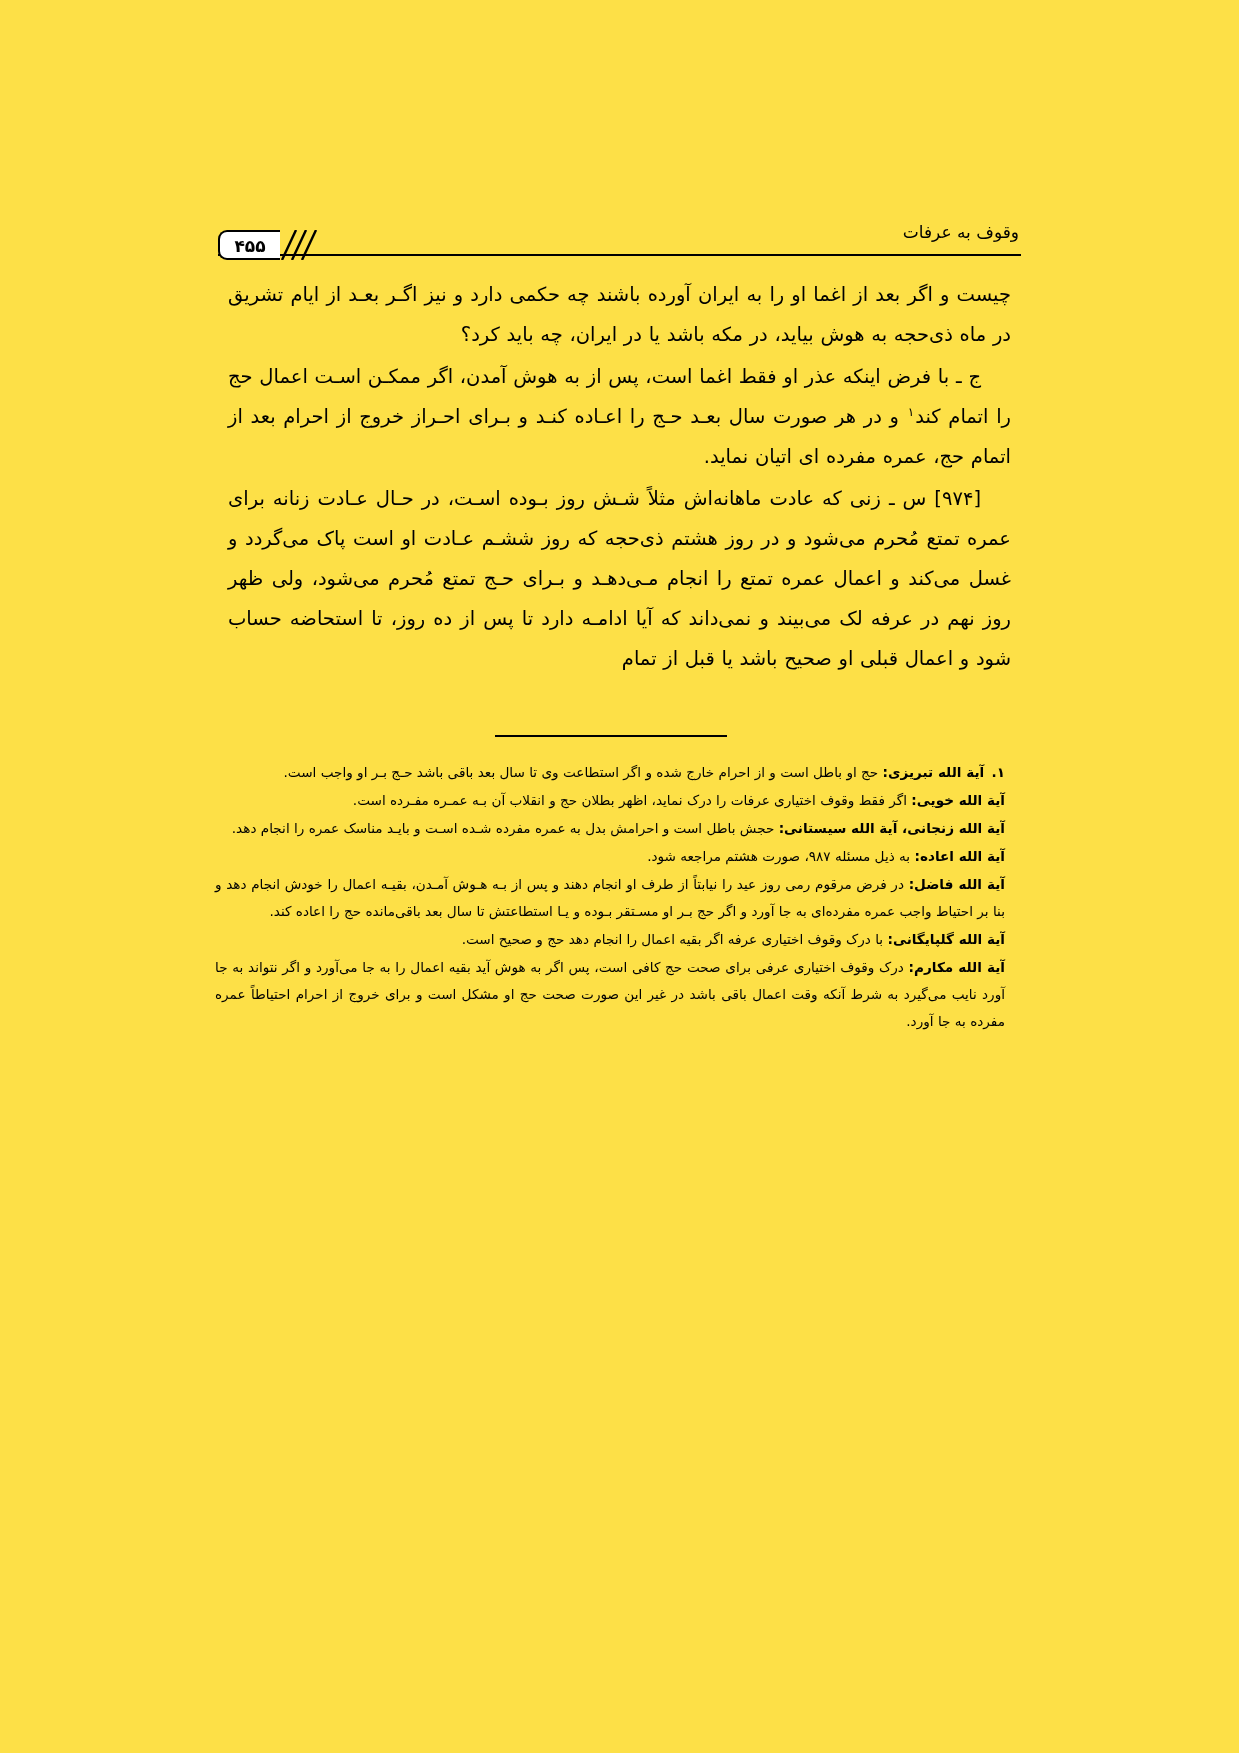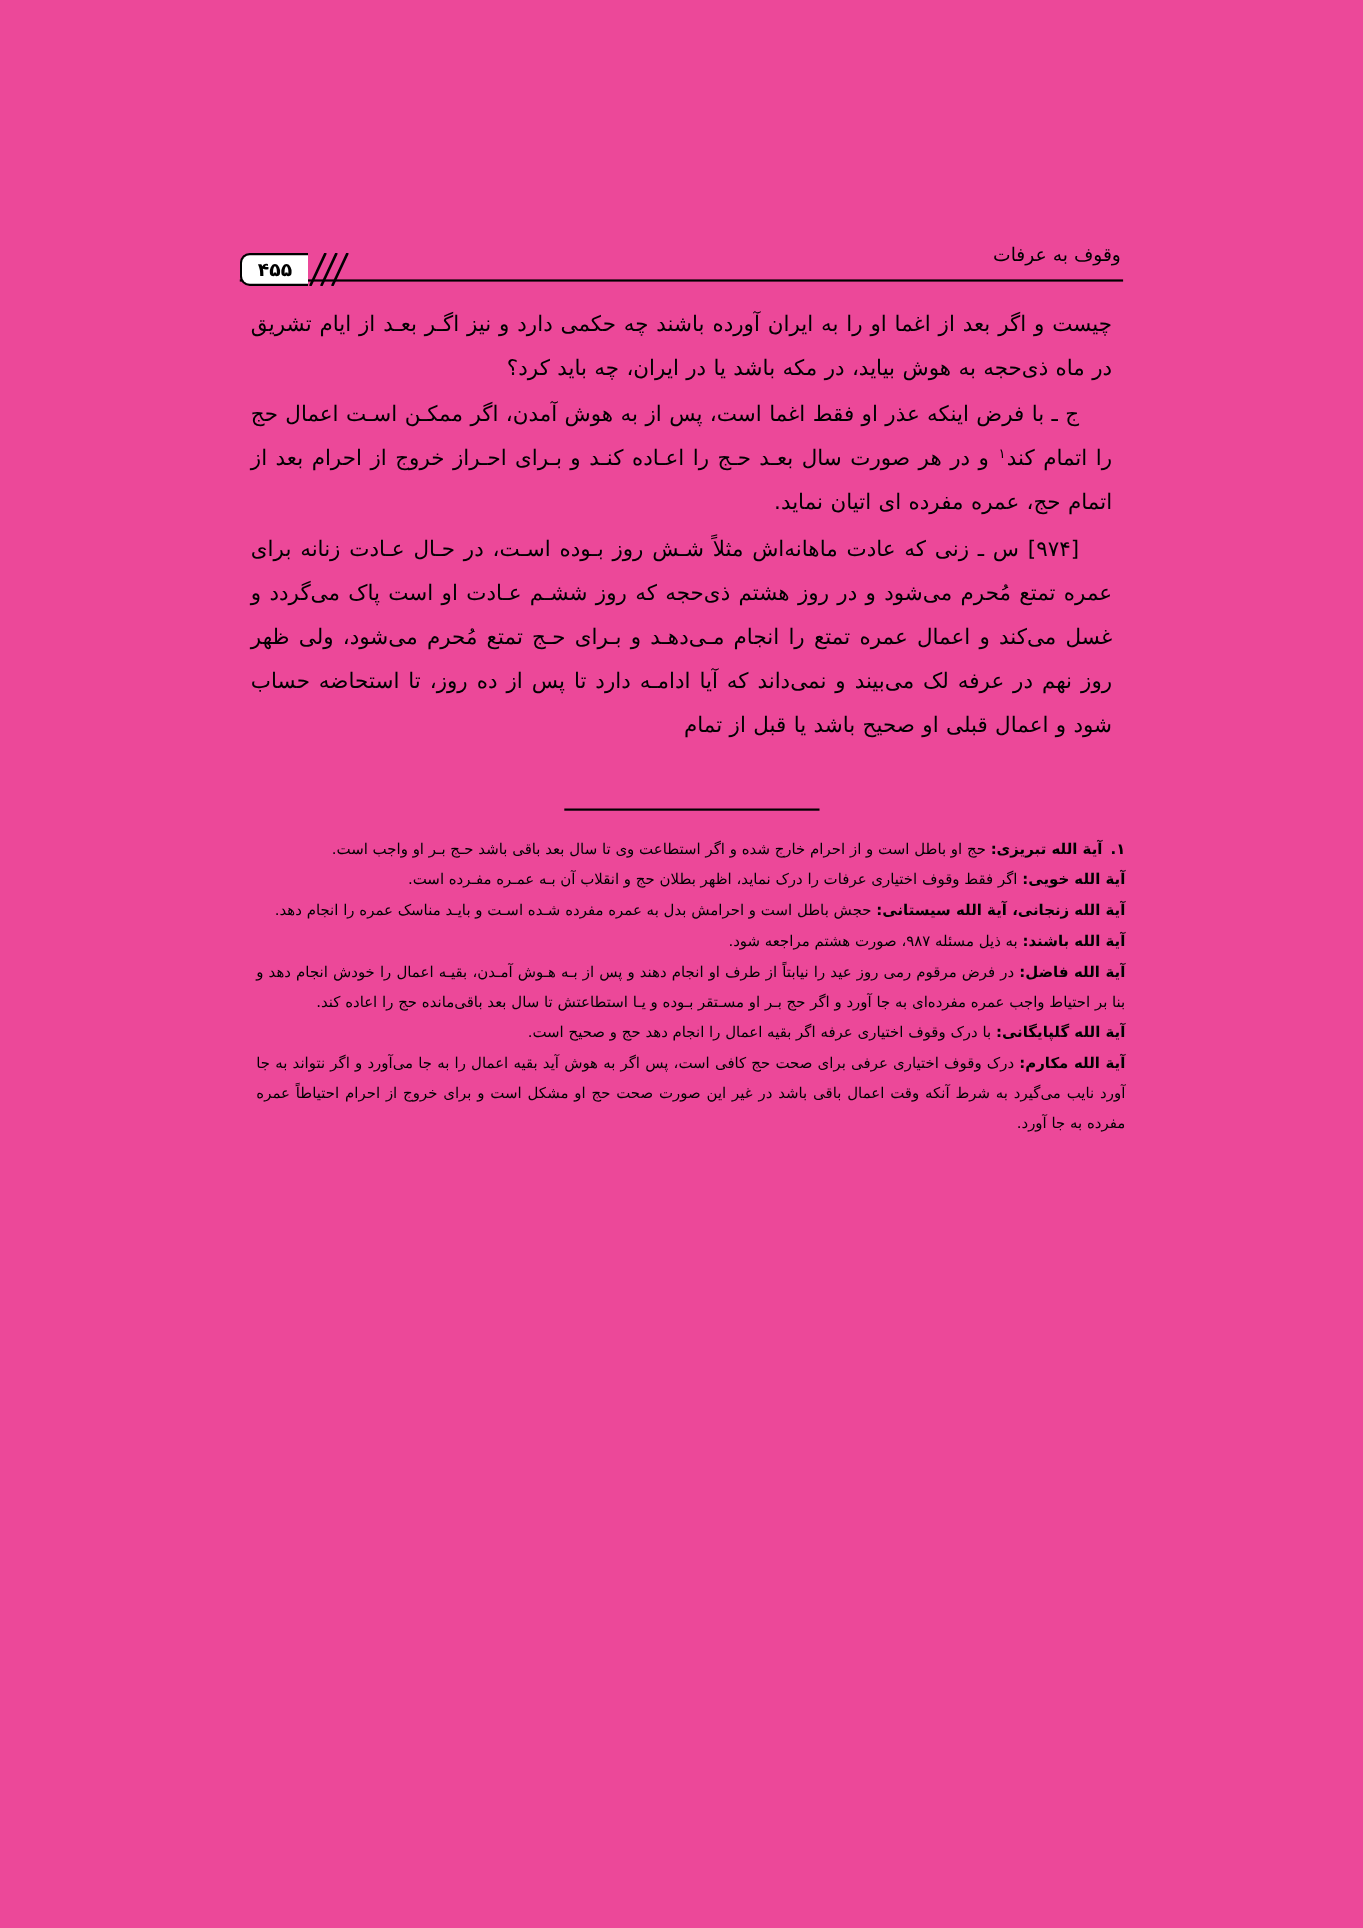--- a/index.html
+++ b/index.html
@@ -13,21 +13,21 @@
     height: 1753px;
     position: relative;
     font-family: "DejaVu Sans", "Liberation Sans", sans-serif;
     color: #000000;
     overflow: hidden;
   }
 
   .page {
     position: absolute;
     inset: 0;
-    background: #ec4899;
+    background: #fde047;
   }
 
   
   .header-zone {
     position: absolute;
     top: 222px;
     right: 218px;
     left: 218px;
     height: 48px;
   }
@@ -112,21 +112,21 @@
     vertical-align: super;
     font-size: 0.62em;
     line-height: 0;
     padding: 0 1px;
   }
 
   
   .fn-zone {
     position: absolute;
     top: 735px;
-    right: 216px;
+    right: 234px;
     width: 790px;
     direction: rtl;
   }
   .fn-rule {
     width: 232px;
     margin: 0 auto 0 auto;
     border-top: 2px solid #000;
     height: 0;
     position: relative;
     left: 0;
@@ -212,21 +212,21 @@
         <span>اگر فقط وقوف اختیاری عرفات را درک نماید، اظهر بطلان حج و انقلاب آن بـه عمـره مفـرده است.</span>
       </li>
 
       <li class="fn-item">
         <span class="fn-auth">آیة الله زنجانی، آیة الله سیستانی:</span>
         <span>حجش باطل است و احرامش بدل به عمره مفرده شـده اسـت و بایـد مناسک عمره را انجام دهد.</span>
       </li>
 
 
       <li class="fn-item">
-        <span class="fn-auth">آیة الله باشند:</span>
+        <span class="fn-auth">آیة الله اعاده:</span>
         <span>به ذیل مسئله ۹۸۷، صورت هشتم مراجعه شود.</span>
       </li>
 
       <li class="fn-item">
         <span class="fn-auth">آیة الله فاضل:</span>
         <span>در فرض مرقوم رمی روز عید را نیابتاً از طرف او انجام دهند و پس از بـه هـوش آمـدن، بقیـه اعمال را خودش انجام دهد و بنا بر احتیاط واجب عمره مفرده‌ای به جا آورد و اگر حج بـر او مسـتقر بـوده و یـا استطاعتش تا سال بعد باقی‌مانده حج را اعاده کند.</span>
       </li>
 
       <li class="fn-item">
         <span class="fn-auth">آیة الله گلپایگانی:</span>

